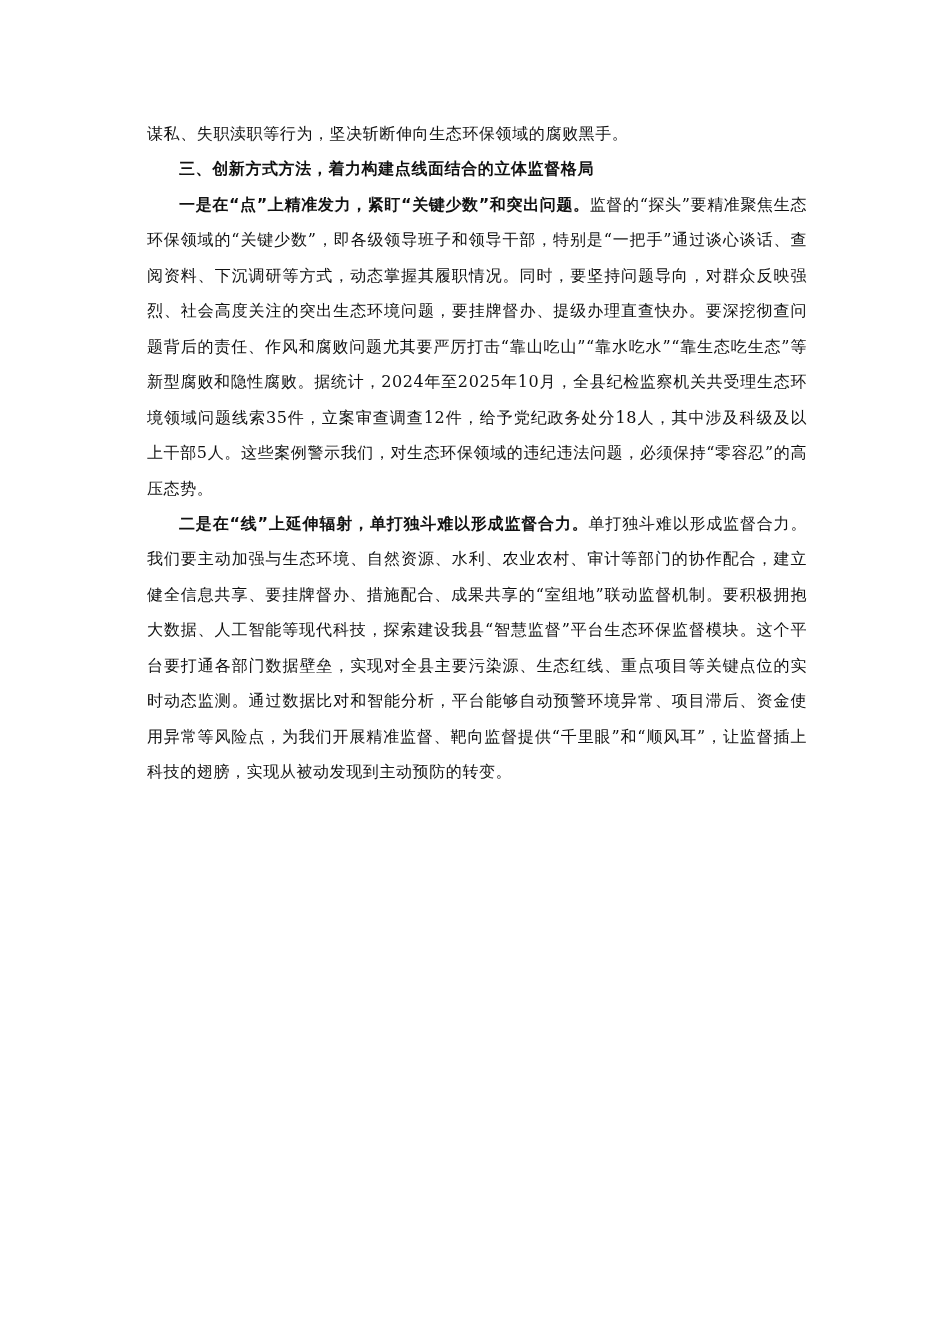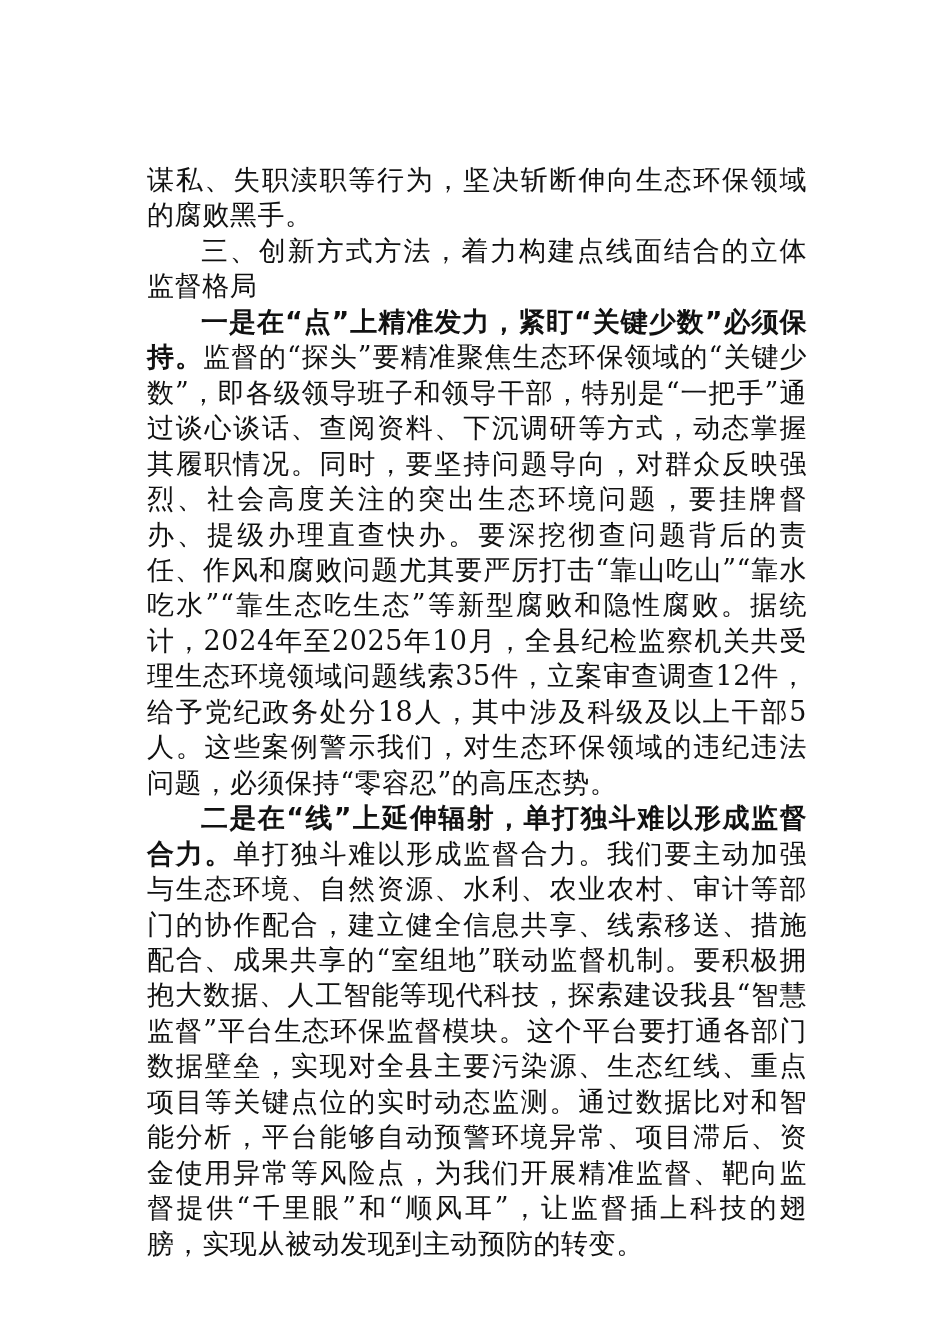--- a/index.html
+++ b/index.html
@@ -1,28 +1,28 @@
 <!DOCTYPE html>
 <html><head>
 <meta charset="utf-8">
 <style>
   html, body { margin:0; padding:0; background:#ffffff; }
   body { width:950px; height:1344px; position:relative; overflow:hidden; }
   .page {
     position:absolute; left:147px; top:116px; width:660px;
     font-family: "DejaVu Serif", "Liberation Serif", serif;
-    font-size:27px; line-height:35.45px; color:#111111;
-    text-align:justify; text-justify:inter-character; letter-spacing:0.6px;margin-top:46px;
+    font-size:16px; line-height:35.45px; color:#111111;
+    text-align:justify; text-justify:inter-character; letter-spacing:0.6px;
   }
   .page p { margin:0; }
   .indent { text-indent:2em; }
   .bold { font-weight:bold; font-family: "DejaVu Sans", "Liberation Sans", sans-serif; }
-  .heading { font-weight:normal; font-family: "DejaVu Sans", "Liberation Sans", sans-serif; text-indent:2em; }
+  .heading { font-weight:bold; font-family: "DejaVu Sans", "Liberation Sans", sans-serif; text-indent:2em; }
 </style>
 </head>
 <body>
 
 <div class="page">
   <p>谋私、失职渎职等行为，坚决斩断伸向生态环保领域的腐败黑手。</p>
   <p class="heading">三、创新方式方法，着力构建点线面结合的立体监督格局</p>
-  <p class="indent"><span class="bold">一是在“点”上精准发力，紧盯“关键少数”必须保持。</span><span>监督的“探头”要精准聚焦生态环保领域的“关键少数”，即各级领导班子和领导干部，特别是“一把手”通过谈心谈话、查阅资料、下沉调研等方式，动态掌握其履职情况。同时，要坚持问题导向，对群众反映强烈、社会高度关注的突出生态环境问题，要挂牌督办、提级办理直查快办。要深挖彻查问题背后的责任、作风和腐败问题尤其要严厉打击“靠山吃山”“靠水吃水”“靠生态吃生态”等新型腐败和隐性腐败。据统计，2024年至2025年10月，全县纪检监察机关共受理生态环境领域问题线索35件，立案审查调查12件，给予党纪政务处分18人，其中涉及科级及以上干部5人。这些案例警示我们，对生态环保领域的违纪违法问题，必须保持“零容忍”的高压态势。</span></p>
-  <p class="indent"><span class="bold">二是在“线”上延伸辐射，单打独斗难以形成监督合力。</span><span>单打独斗难以形成监督合力。我们要主动加强与生态环境、自然资源、水利、农业农村、审计等部门的协作配合，建立健全信息共享、线索移送、措施配合、成果共享的“室组地”联动监督机制。要积极拥抱大数据、人工智能等现代科技，探索建设我县“智慧监督”平台生态环保监督模块。这个平台要打通各部门数据壁垒，实现对全县主要污染源、生态红线、重点项目等关键点位的实时动态监测。通过数据比对和智能分析，平台能够自动预警环境异常、项目滞后、资金使用异常等风险点，为我们开展精准监督、靶向监督提供“千里眼”和“顺风耳”，让监督插上科技的翅膀，实现从被动发现到主动预防的转变。</span></p>
+  <p class="indent"><span class="bold">一是在“点”上精准发力，紧盯“关键少数”和突出问题。</span><span>监督的“探头”要精准聚焦生态环保领域的“关键少数”，即各级领导班子和领导干部，特别是“一把手”通过谈心谈话、查阅资料、下沉调研等方式，动态掌握其履职情况。同时，要坚持问题导向，对群众反映强烈、社会高度关注的突出生态环境问题，要挂牌督办、提级办理直查快办。要深挖彻查问题背后的责任、作风和腐败问题尤其要严厉打击“靠山吃山”“靠水吃水”“靠生态吃生态”等新型腐败和隐性腐败。据统计，2024年至2025年10月，全县纪检监察机关共受理生态环境领域问题线索35件，立案审查调查12件，给予党纪政务处分18人，其中涉及科级及以上干部5人。这些案例警示我们，对生态环保领域的违纪违法问题，必须保持“零容忍”的高压态势。</span></p>
+  <p class="indent"><span class="bold">二是在“线”上延伸辐射，单打独斗难以形成监督合力。</span><span>单打独斗难以形成监督合力。我们要主动加强与生态环境、自然资源、水利、农业农村、审计等部门的协作配合，建立健全信息共享、要挂牌督办、措施配合、成果共享的“室组地”联动监督机制。要积极拥抱大数据、人工智能等现代科技，探索建设我县“智慧监督”平台生态环保监督模块。这个平台要打通各部门数据壁垒，实现对全县主要污染源、生态红线、重点项目等关键点位的实时动态监测。通过数据比对和智能分析，平台能够自动预警环境异常、项目滞后、资金使用异常等风险点，为我们开展精准监督、靶向监督提供“千里眼”和“顺风耳”，让监督插上科技的翅膀，实现从被动发现到主动预防的转变。</span></p>
 </div>
 
 </body></html>

